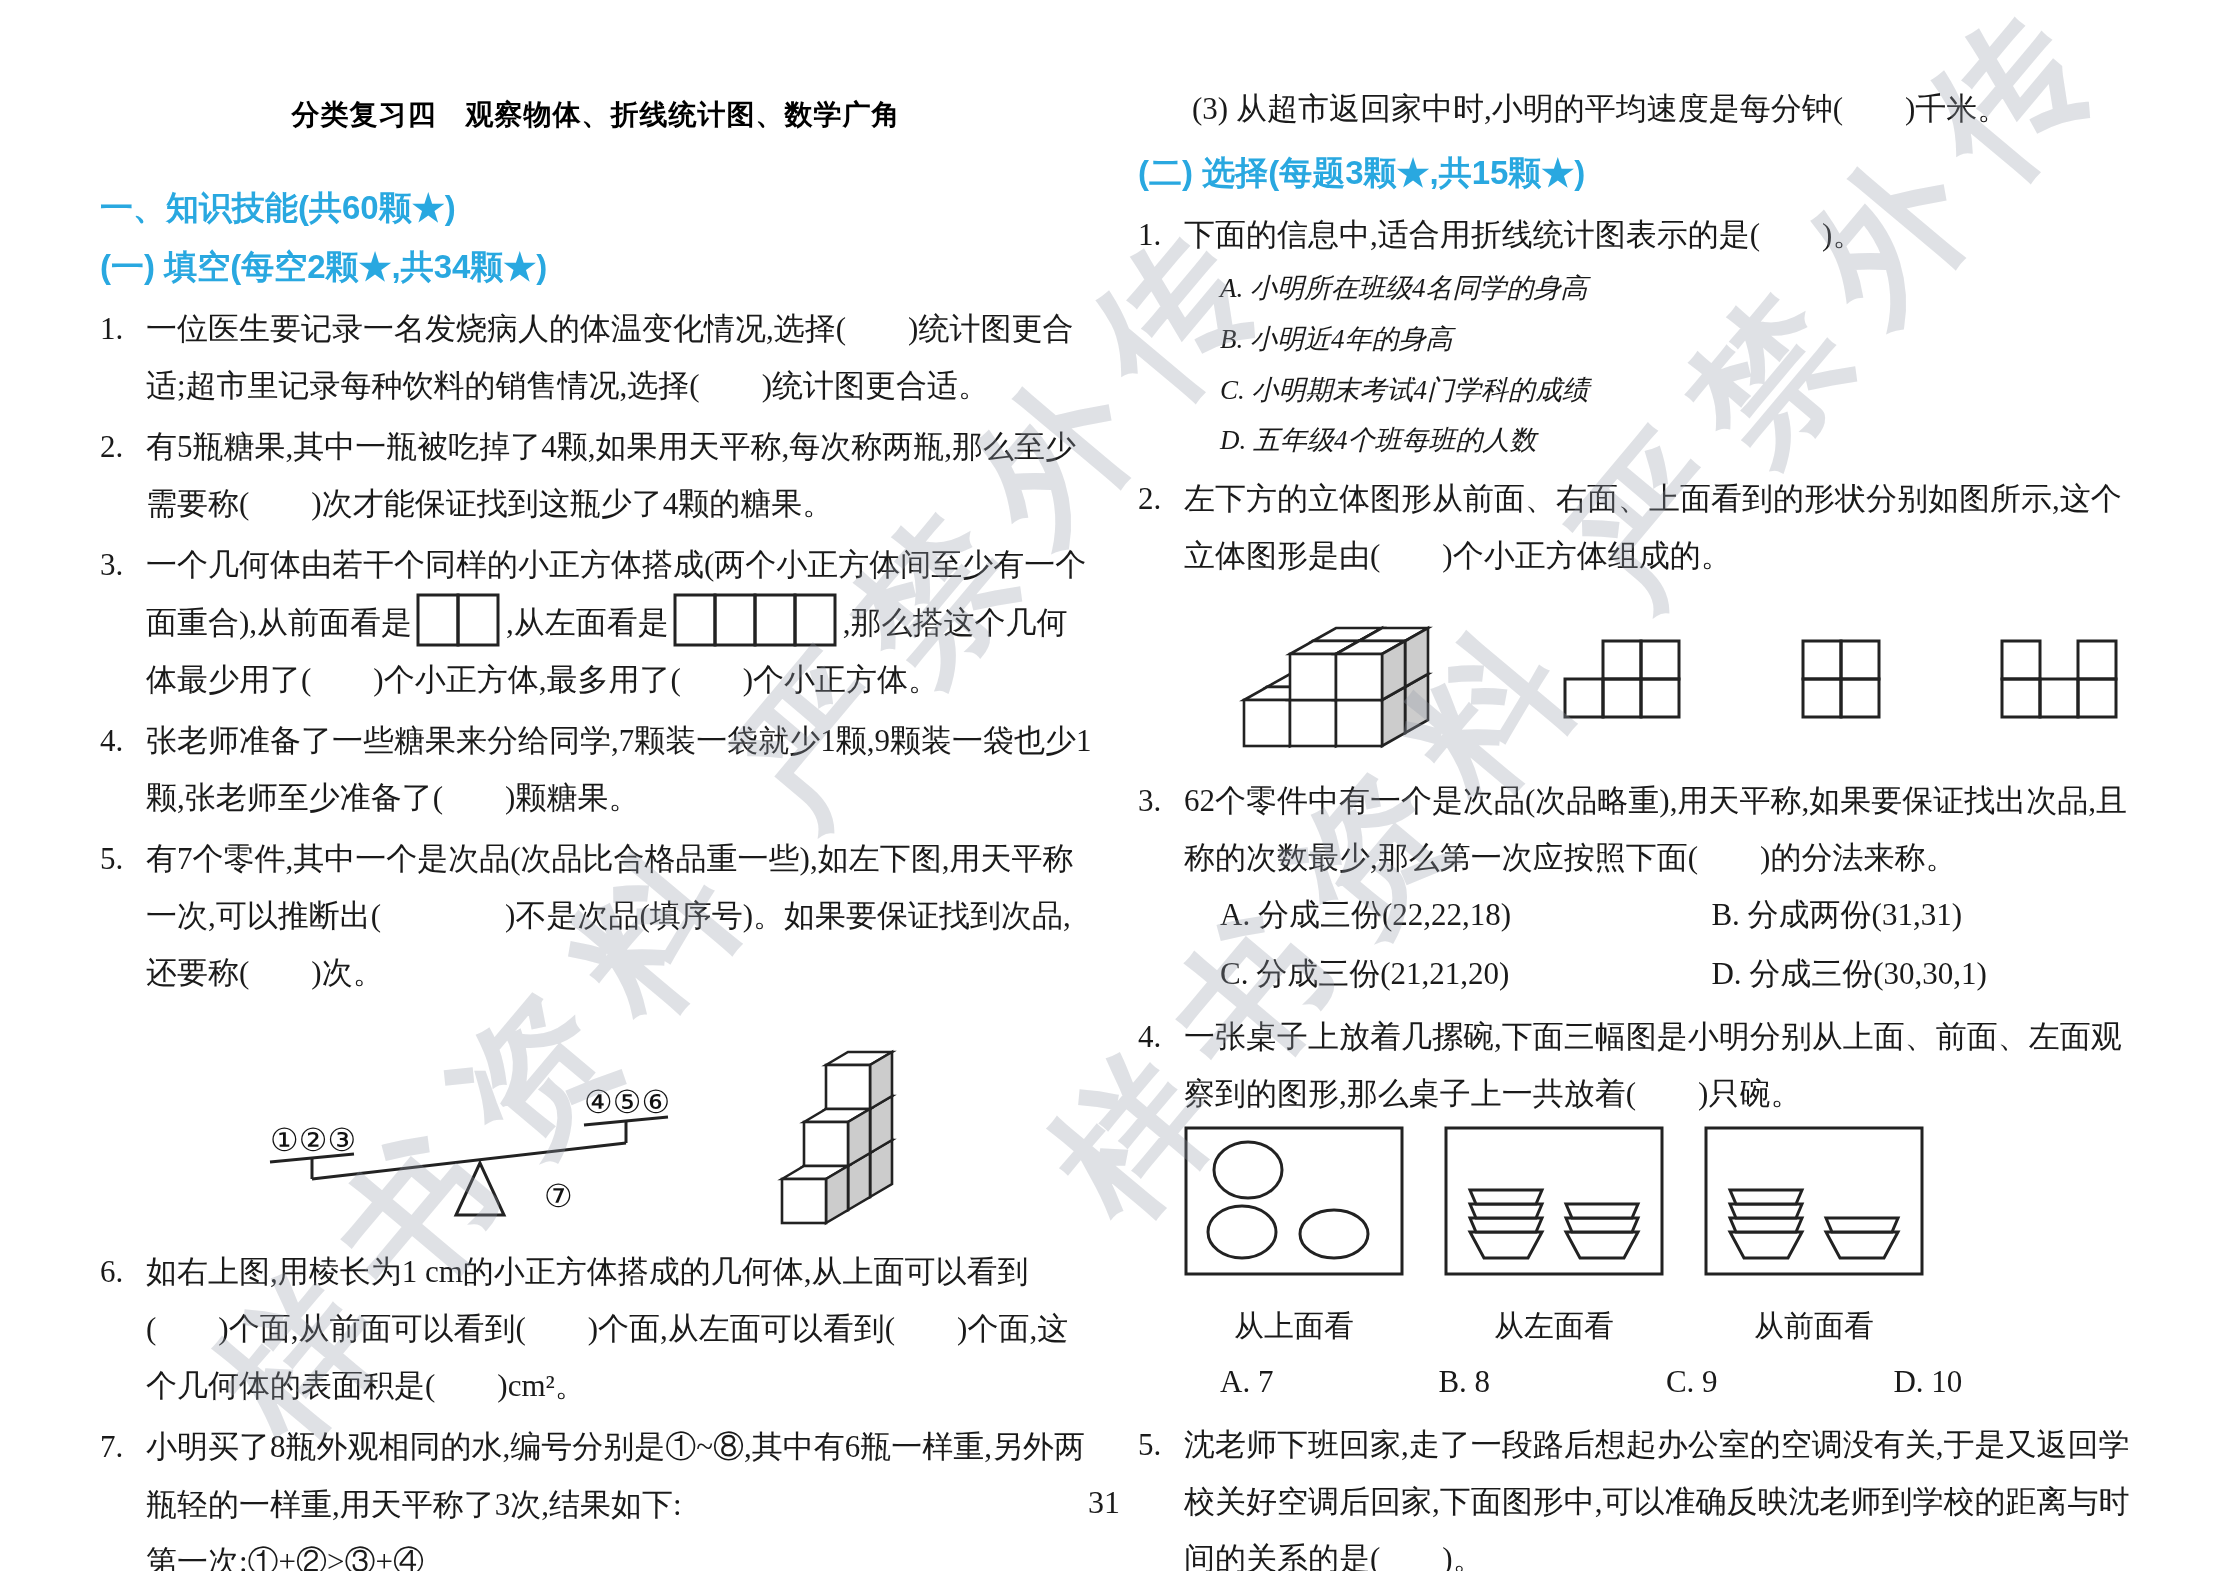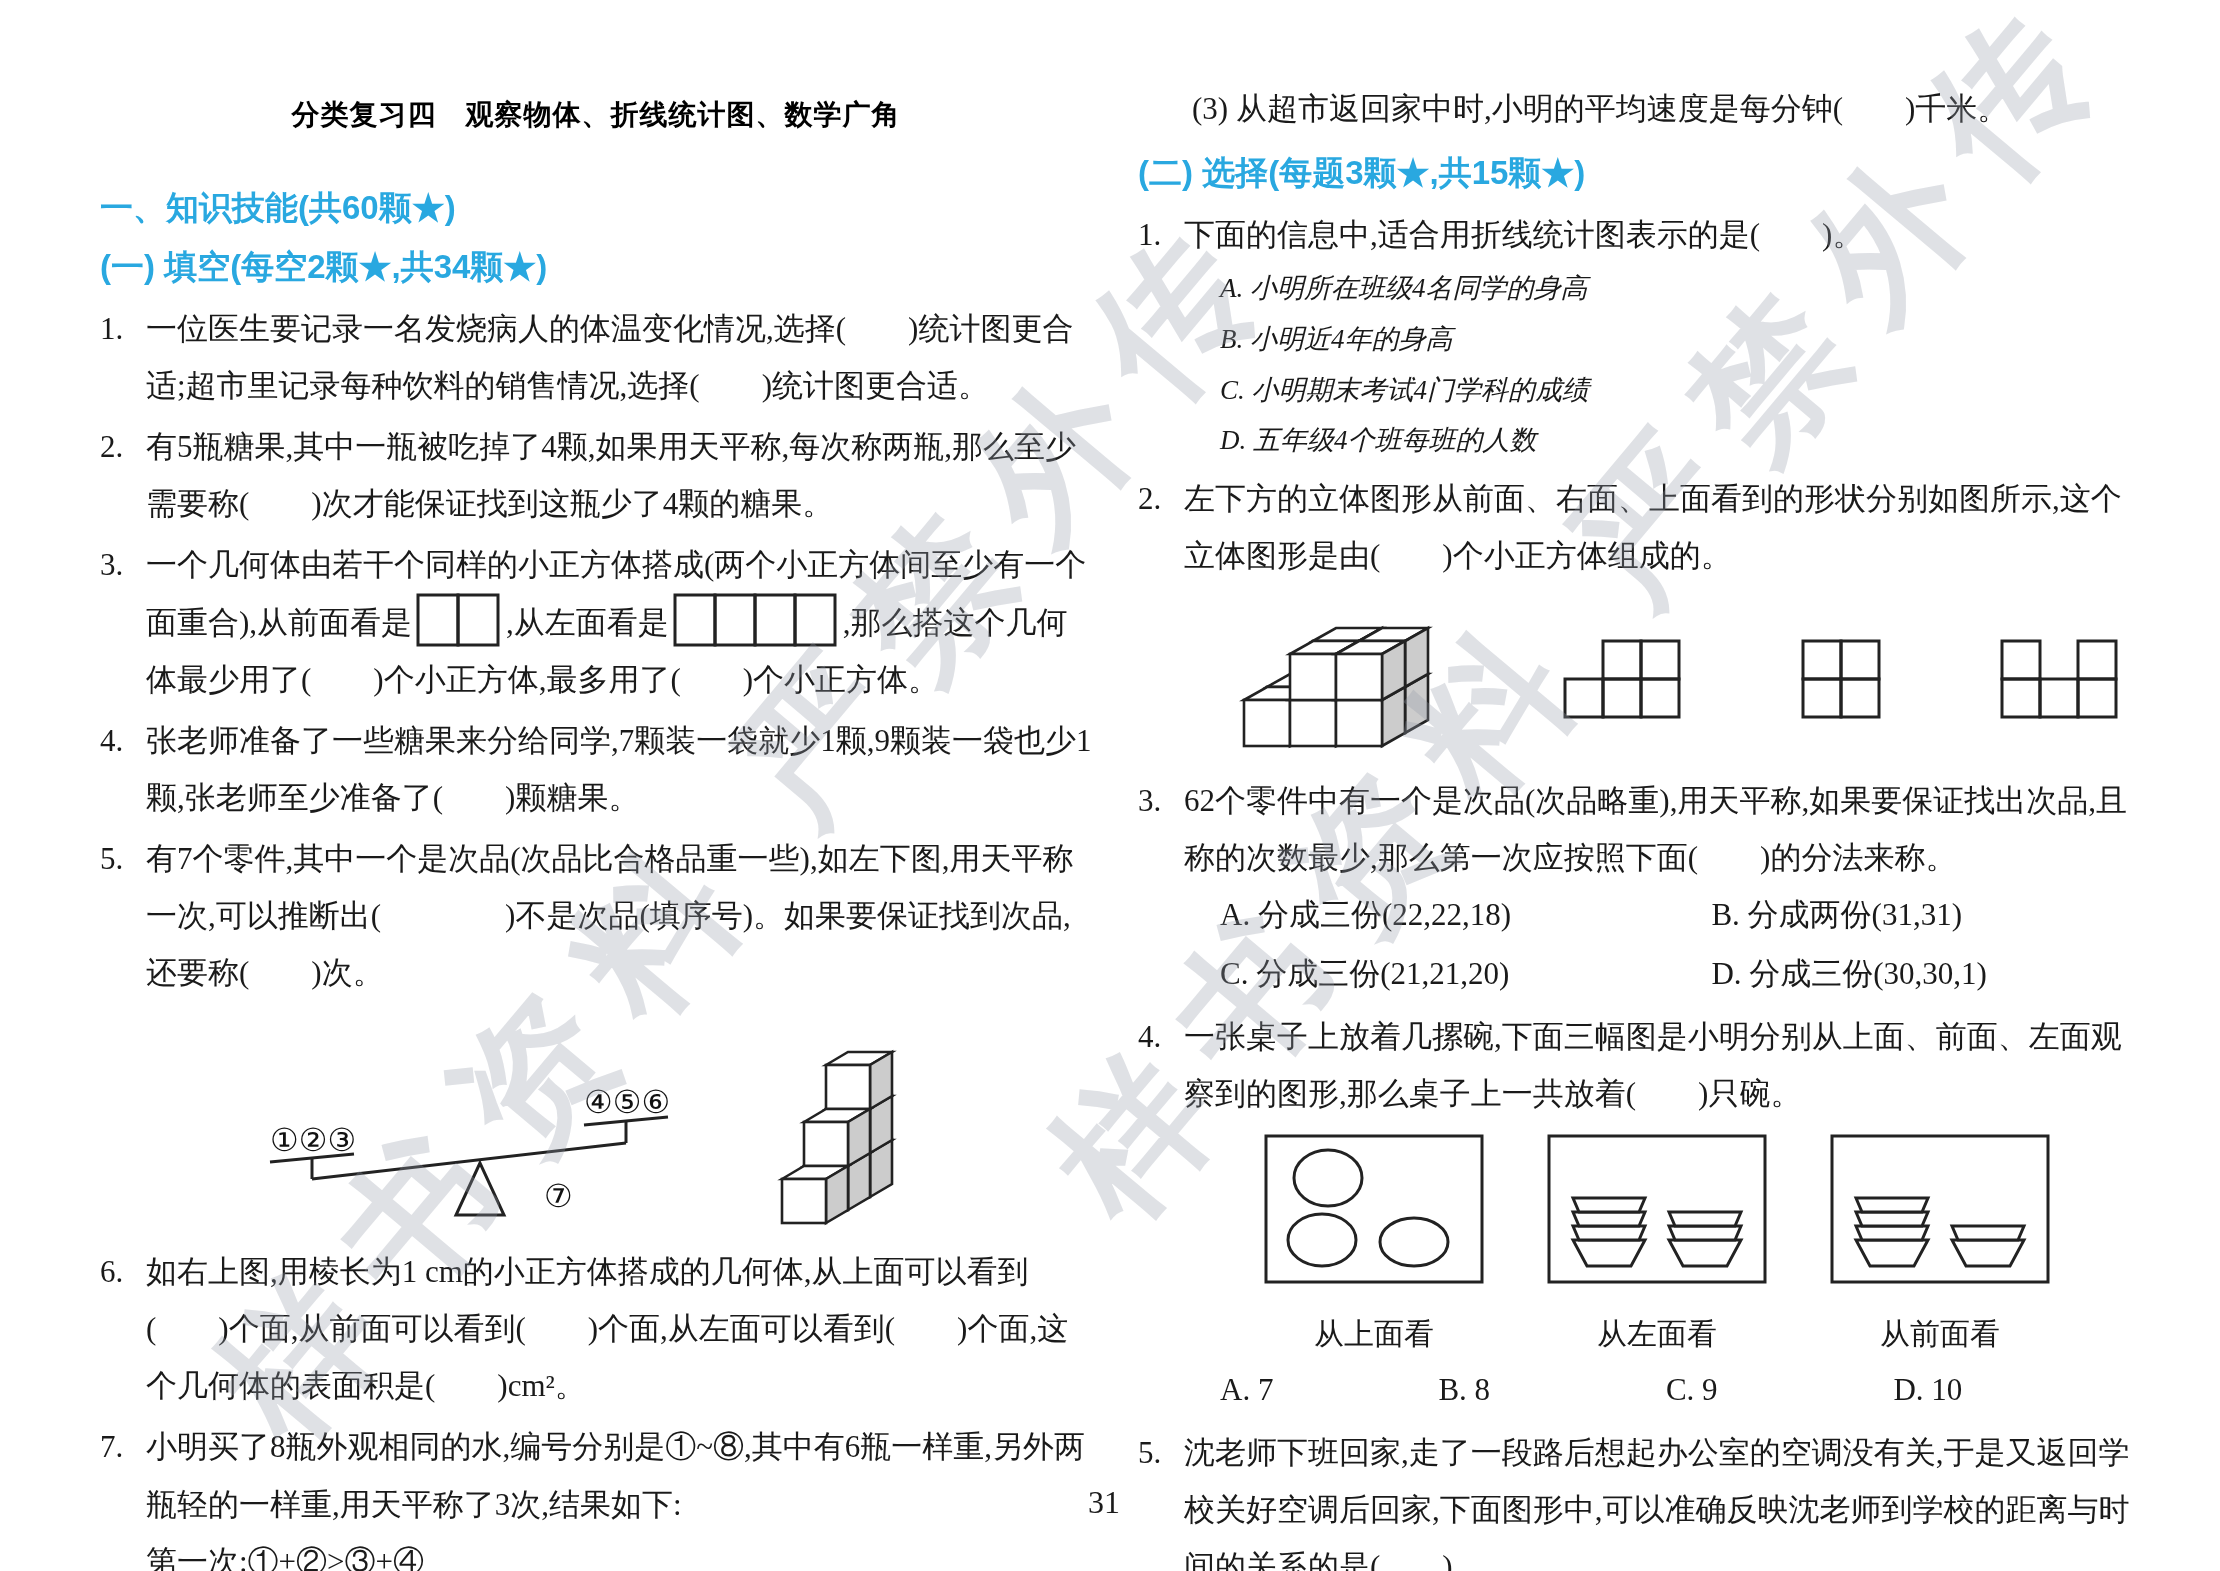--- a/index.html
+++ b/index.html
@@ -17,21 +17,21 @@
   .qbody{flex:1;}
   .subitem{padding-left:8px;font-size:31px;line-height:1.84;}
   .weigh{font-size:31px;line-height:1.9;}
   .options-col div{padding-left:36px;font-size:27px;line-height:1.88;font-style:italic;}
   .options-row{display:grid;grid-template-columns:24% 25% 25% 26%;padding-left:36px;
        font-size:31px;line-height:1.9;}
   .options-2col{display:grid;grid-template-columns:54% 46%;padding-left:36px;
        font-size:31px;line-height:1.9;}
   .fig-row{display:flex;align-items:flex-end;justify-content:center;gap:70px;margin:14px 0 6px 0;}
   .fig-row2{display:flex;align-items:center;justify-content:space-between;margin:12px 10px 4px 46px;}
-  .bowls-row{display:flex;justify-content:center;gap:63px;margin-top:12px;}
+  .bowls-row{display:flex;gap:40px;margin-top:4px;}
   .bowl-item{text-align:center;}
   .bowl-caption{font-size:30px;margin-top:4px;}
   .inline-box{vertical-align:-16px;margin:0 4px;}
   svg text{font-family:"Liberation Serif", serif;fill:#111;}
   .watermark{position:absolute;font-family:"Liberation Serif", serif;font-weight:bold;
        font-size:150px;letter-spacing:34px;color:rgba(150,156,170,0.30);white-space:nowrap;
        transform-origin:left bottom;pointer-events:none;z-index:6;}
   .page-number{position:absolute;left:0;right:12px;top:1484px;text-align:center;font-size:32px;}
 </style>
 </head>

